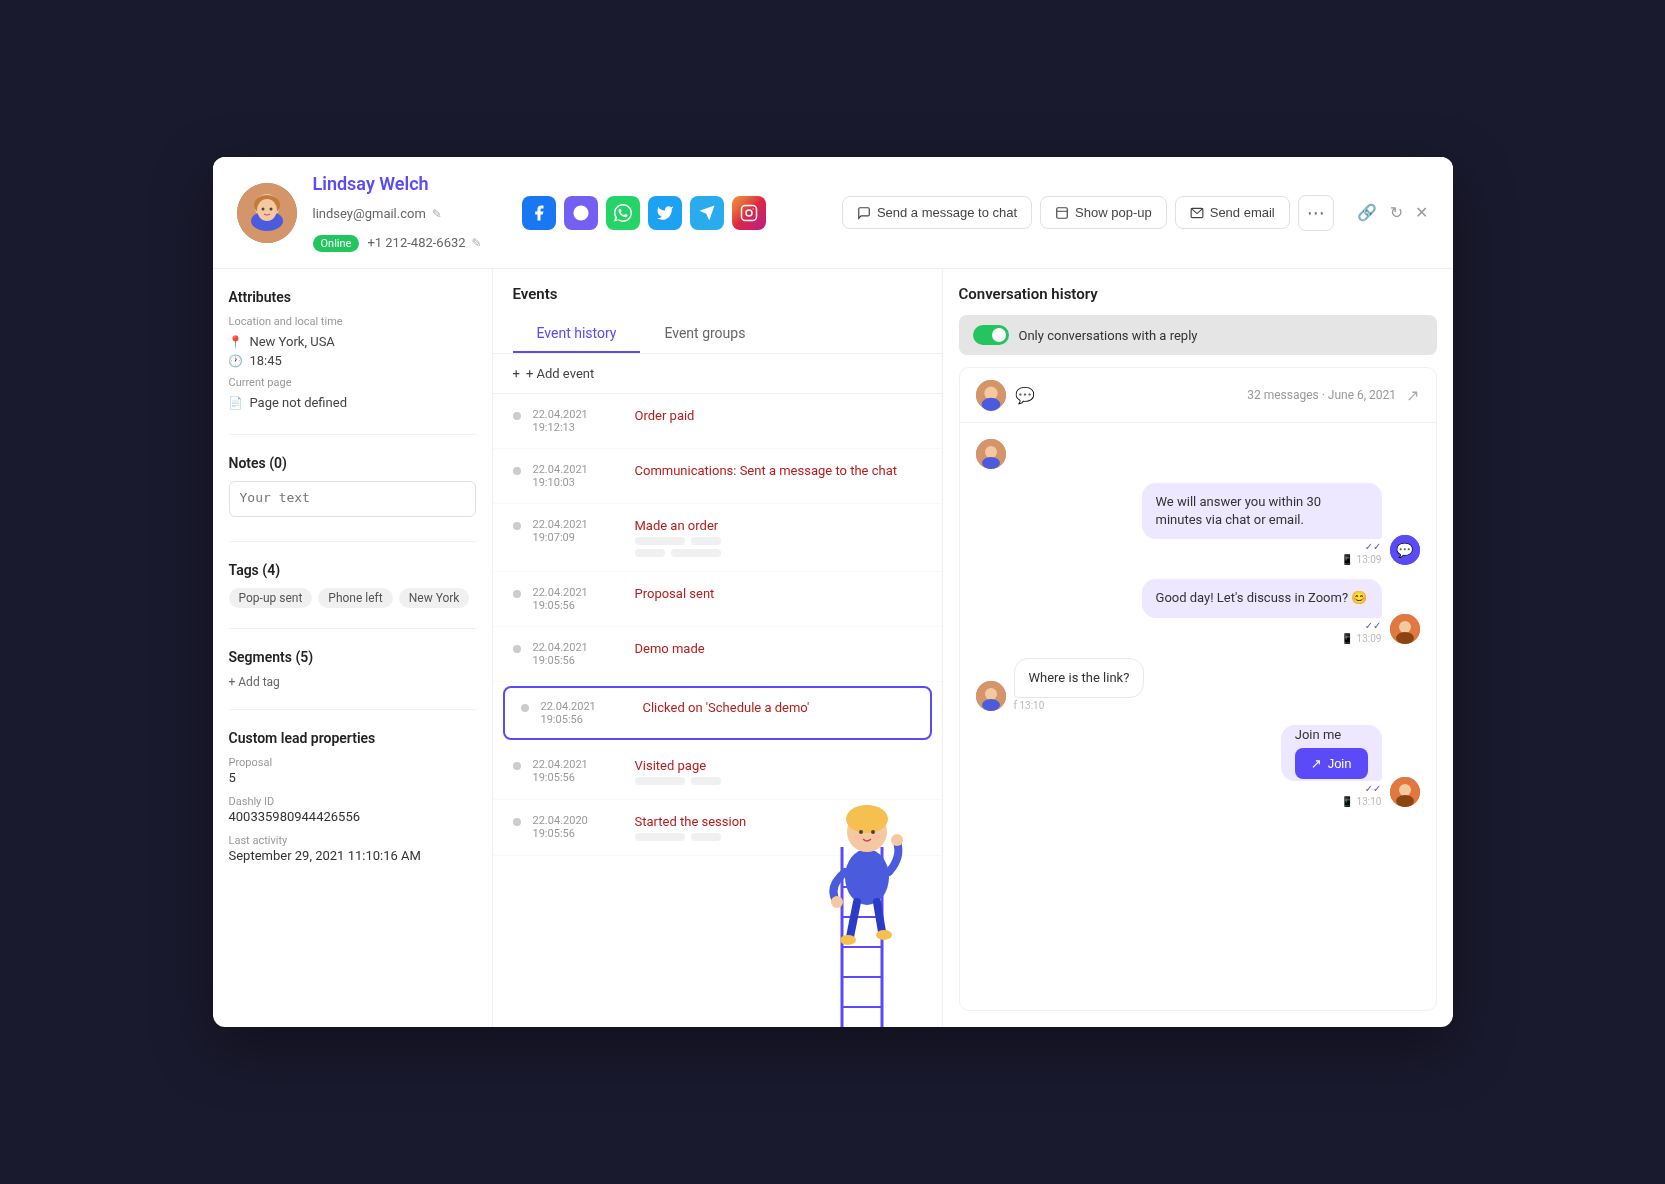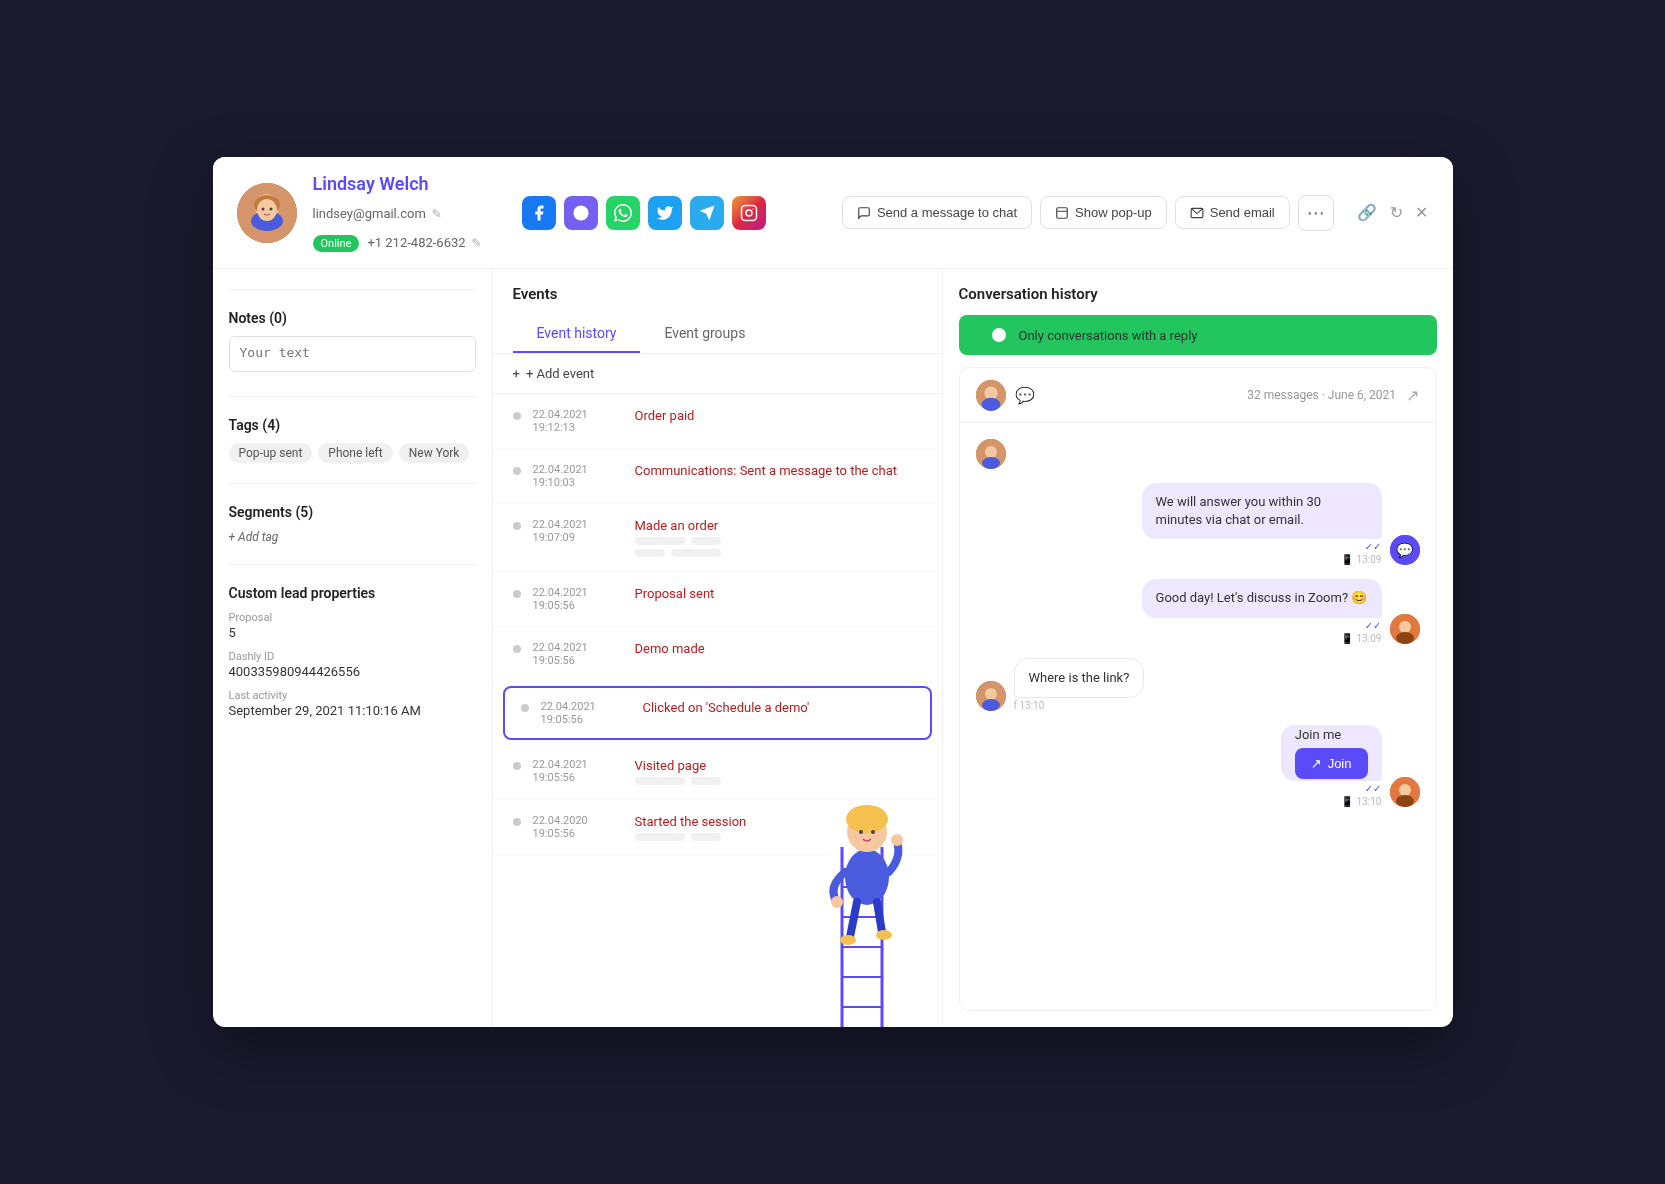--- a/index.html
+++ b/index.html
@@ -208,21 +208,20 @@
     }
     .segments-section { }
     .add-tag-btn {
       display: flex;
       align-items: center;
       gap: 4px;
       font-size: 12px;
       color: #666;
       cursor: pointer;
       margin-top: 8px;
-      font-style: italic;
     }
     .custom-props { }
     .prop-item {
       margin-bottom: 10px;
     }
     .prop-label { font-size: 11px; color: #999; }
     .prop-value { font-size: 13px; color: #333; margin-top: 1px; }
 
     
     .events-panel {
@@ -344,21 +343,21 @@
     .conv-title {
       font-size: 15px;
       font-weight: 600;
       color: #222;
       margin-bottom: 12px;
     }
     .conv-filter {
       display: flex;
       align-items: center;
       gap: 10px;
-      background: #22c55e;
+      background: #e5e5e5;
       border-radius: 8px;
       padding: 10px 14px;
       margin-bottom: 12px;
     }
     .toggle {
       width: 36px;
       height: 20px;
       background: #22c55e;
       border-radius: 10px;
       position: relative;
@@ -586,20 +585,37 @@
         <span class="window-ctrl">🔗</span>
         <span class="window-ctrl">↻</span>
         <span class="window-ctrl">✕</span>
       </div>
     </div>
   </div>
 
   <div class="main-content">
 
     <div class="sidebar">
+      <div class="attr-section">
+        <div class="section-title">Attributes</div>
+        <div class="attr-label">Location and local time</div>
+        <div class="attr-item">
+          <span class="attr-icon">📍</span>
+          <span>New York, USA</span>
+        </div>
+        <div class="attr-item">
+          <span class="attr-icon">🕐</span>
+          <span>18:45</span>
+        </div>
+        <div class="attr-label" style="margin-top:8px;">Current page</div>
+        <div class="attr-item">
+          <span class="attr-icon">📄</span>
+          <span>Page not defined</span>
+        </div>
+      </div>
       <hr class="divider">
       <div class="notes-section">
         <div class="section-title">Notes (0)</div>
         <textarea class="notes-textarea" placeholder="Your text" style=""></textarea>
       </div>
       <hr class="divider">
       <div class="tags-section">
         <div class="section-title">Tags (4)</div>
         <div class="tags-list">
           <span class="tag">Pop-up sent</span>

